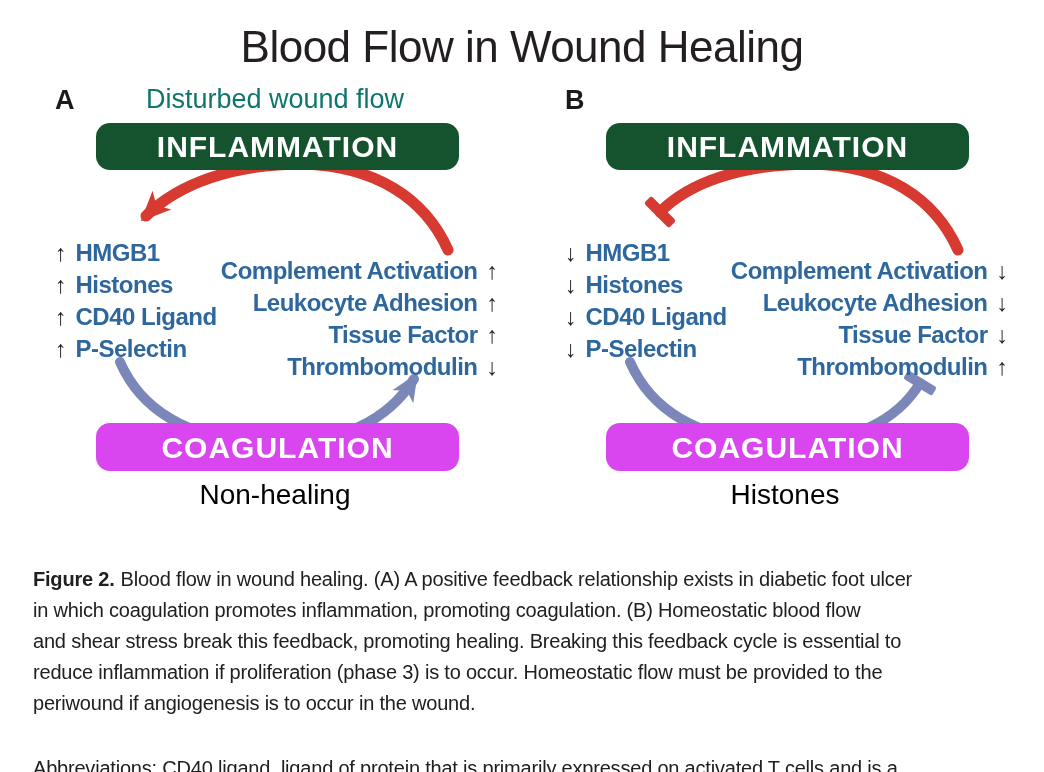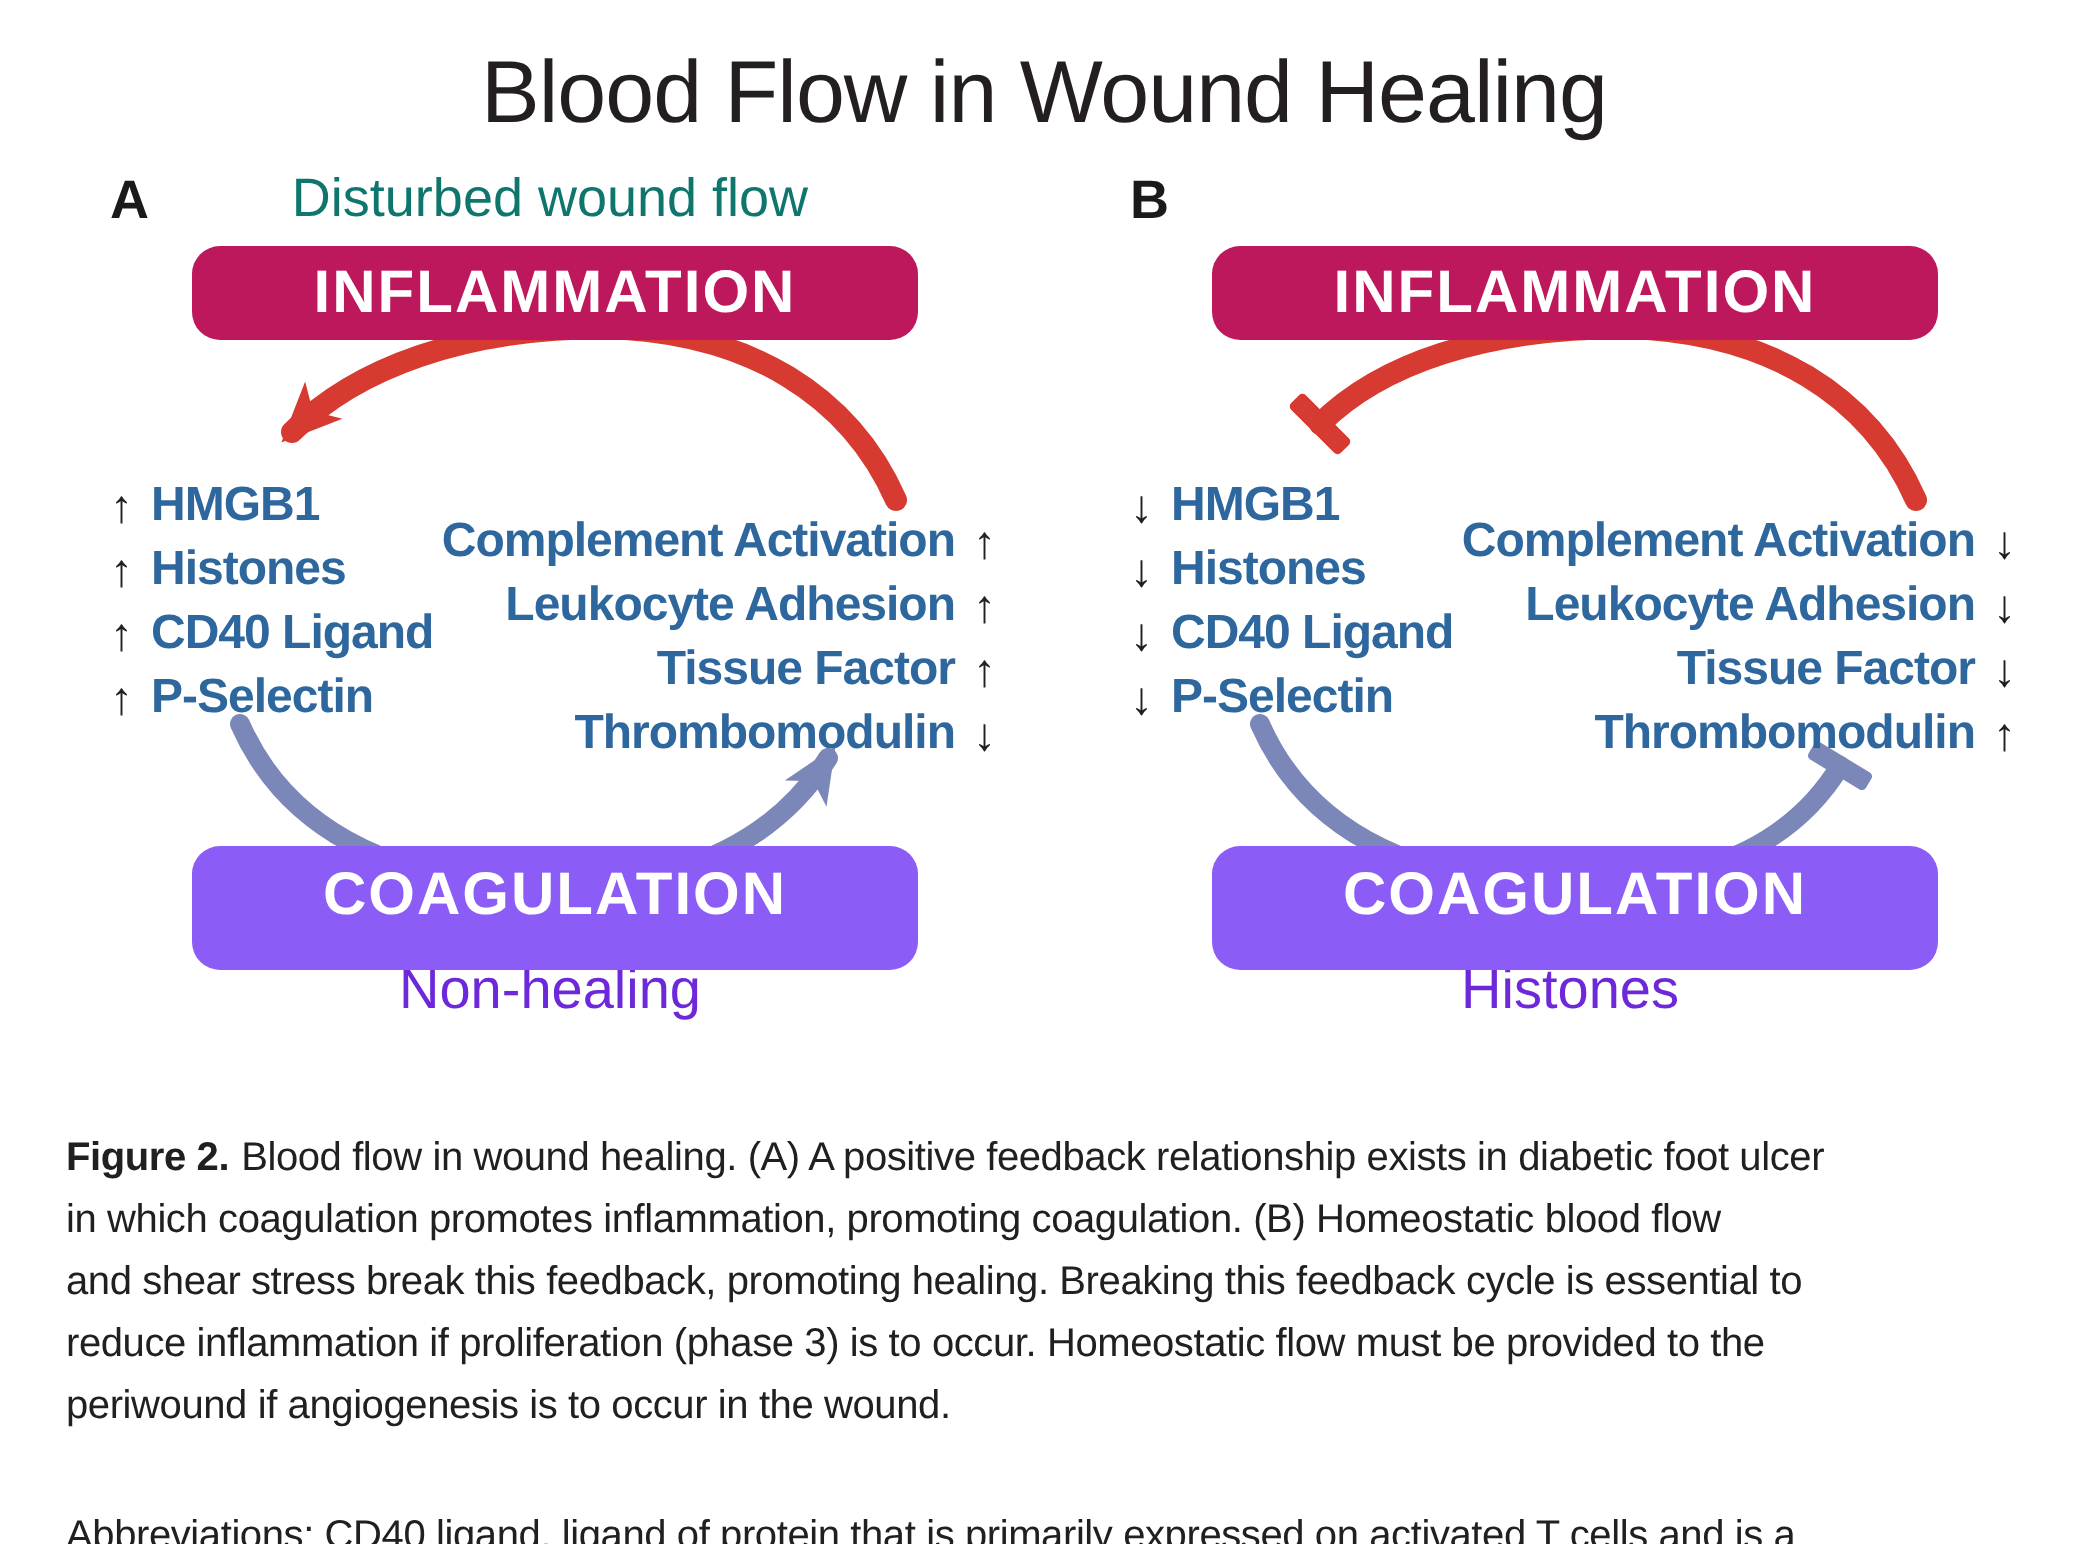--- a/index.html
+++ b/index.html
@@ -62,28 +62,28 @@
     font-weight: 700;
     text-align: center;
     letter-spacing: 1px;
     z-index: 3;
   }
   .inflammation {
     top: 43px;
     height: 47px;
     line-height: 47px;
     font-size: 30px;
-    background: #be185d;
+    background: #14532d;
   }
   .coagulation {
     top: 343px;
-    height: 62px;
+    height: 48px;
     line-height: 50px;
     font-size: 30px;
-    background: #8b5cf6;
+    background: #d946ef;
   }
   .markers {
     position: absolute;
     top: 157px;
     list-style: none;
     z-index: 2;
   }
   .markers li {
     height: 32px;
     display: flex;
@@ -105,21 +105,21 @@
   }
   .markers.left  .dir { margin-right: 9px; }
   .markers.right .dir { margin-left: 9px; }
   .outcome {
     position: absolute;
     top: 399px; left: 0;
     width: 100%;
     text-align: center;
     font-size: 28px;
     font-weight: 400;
-    color: #6d28d9;
+    color: #000000;
     z-index: 2;
   }
   .caption {
     position: absolute;
     top: 530px; left: 33px;
     width: 992px;
     font-size: 20px;
     line-height: 31px;
     letter-spacing: -0.2px;
     color: #202020;

